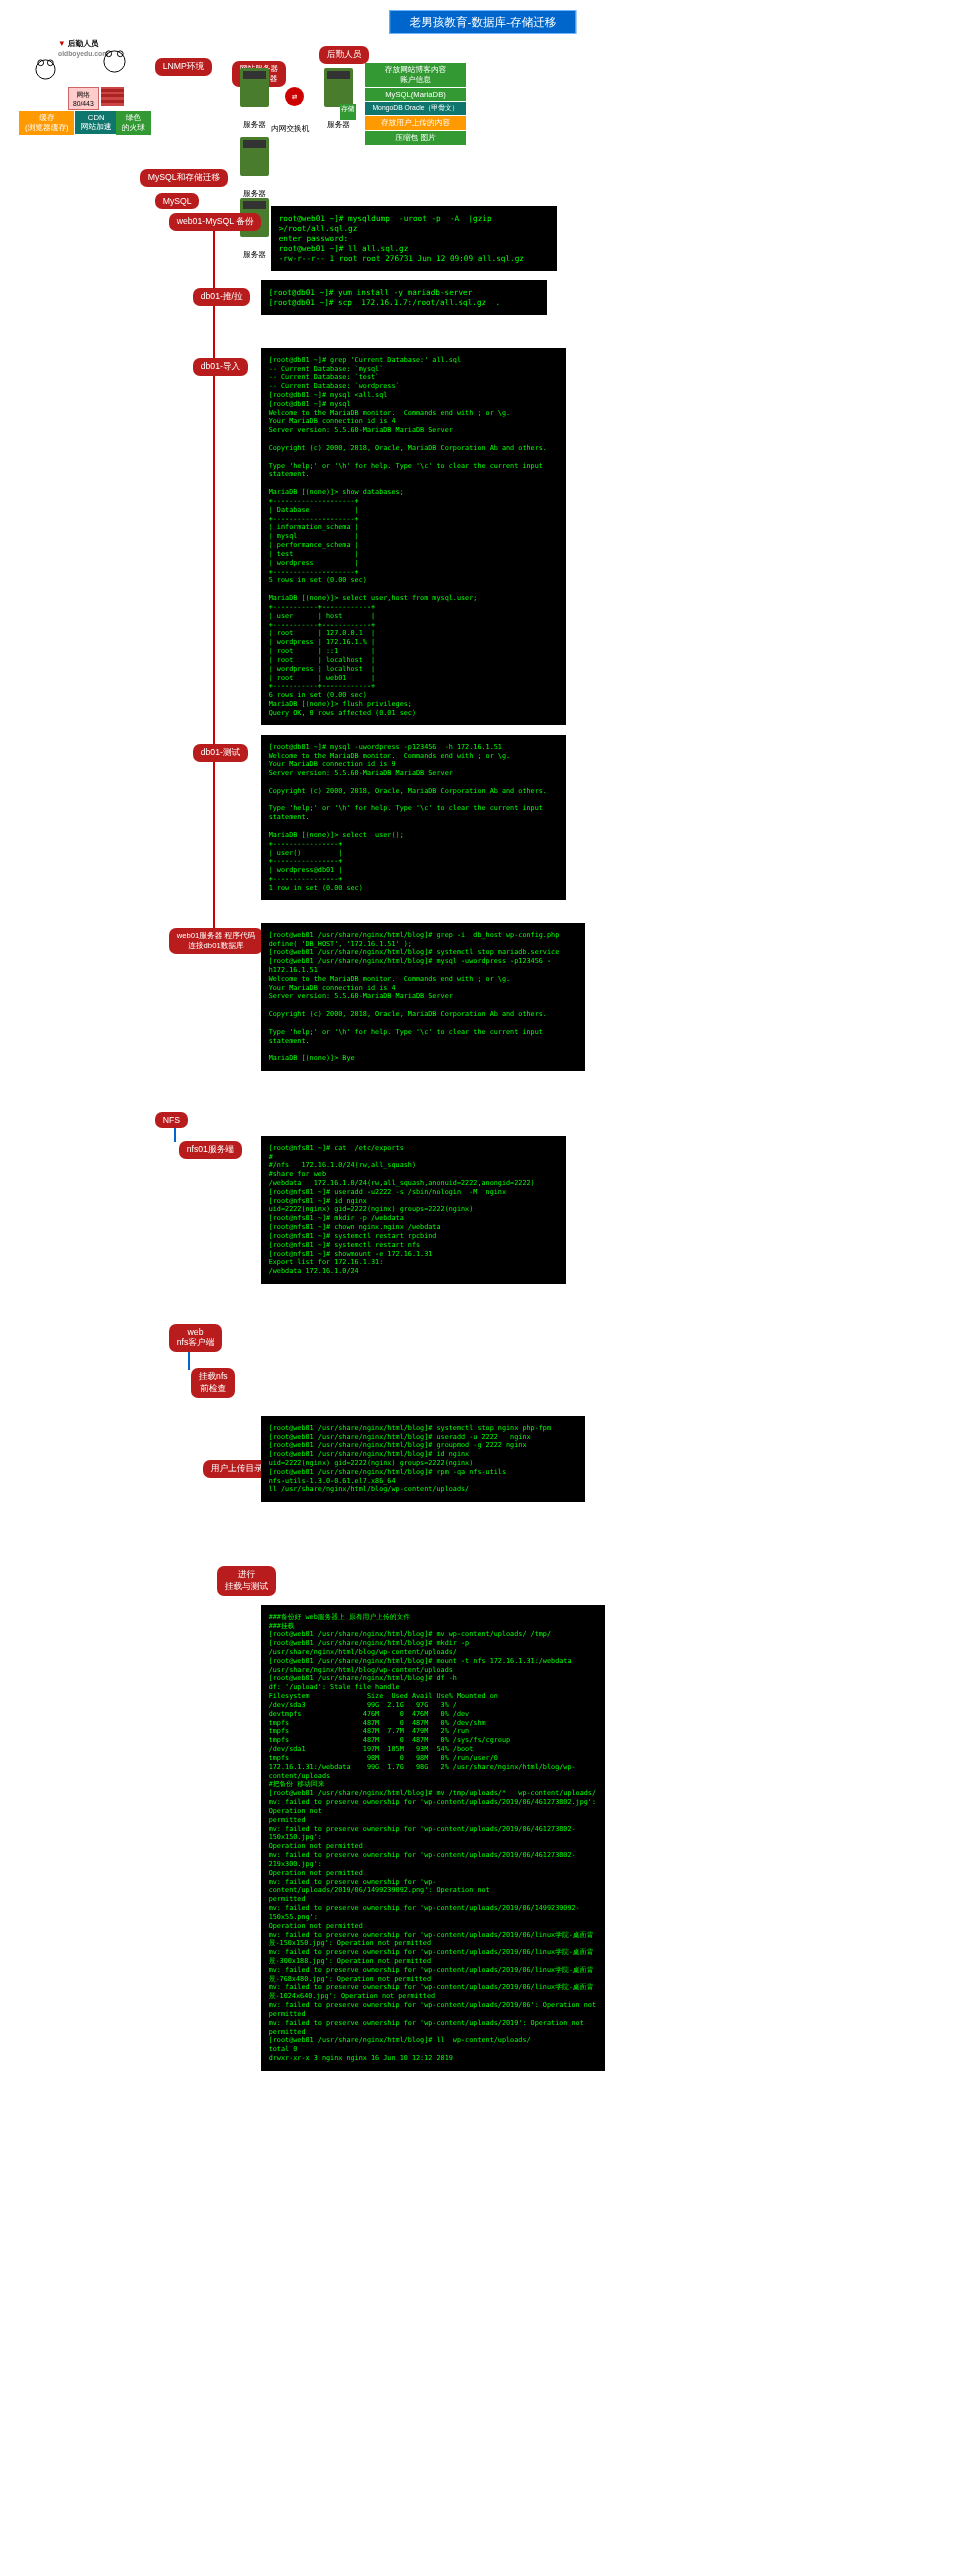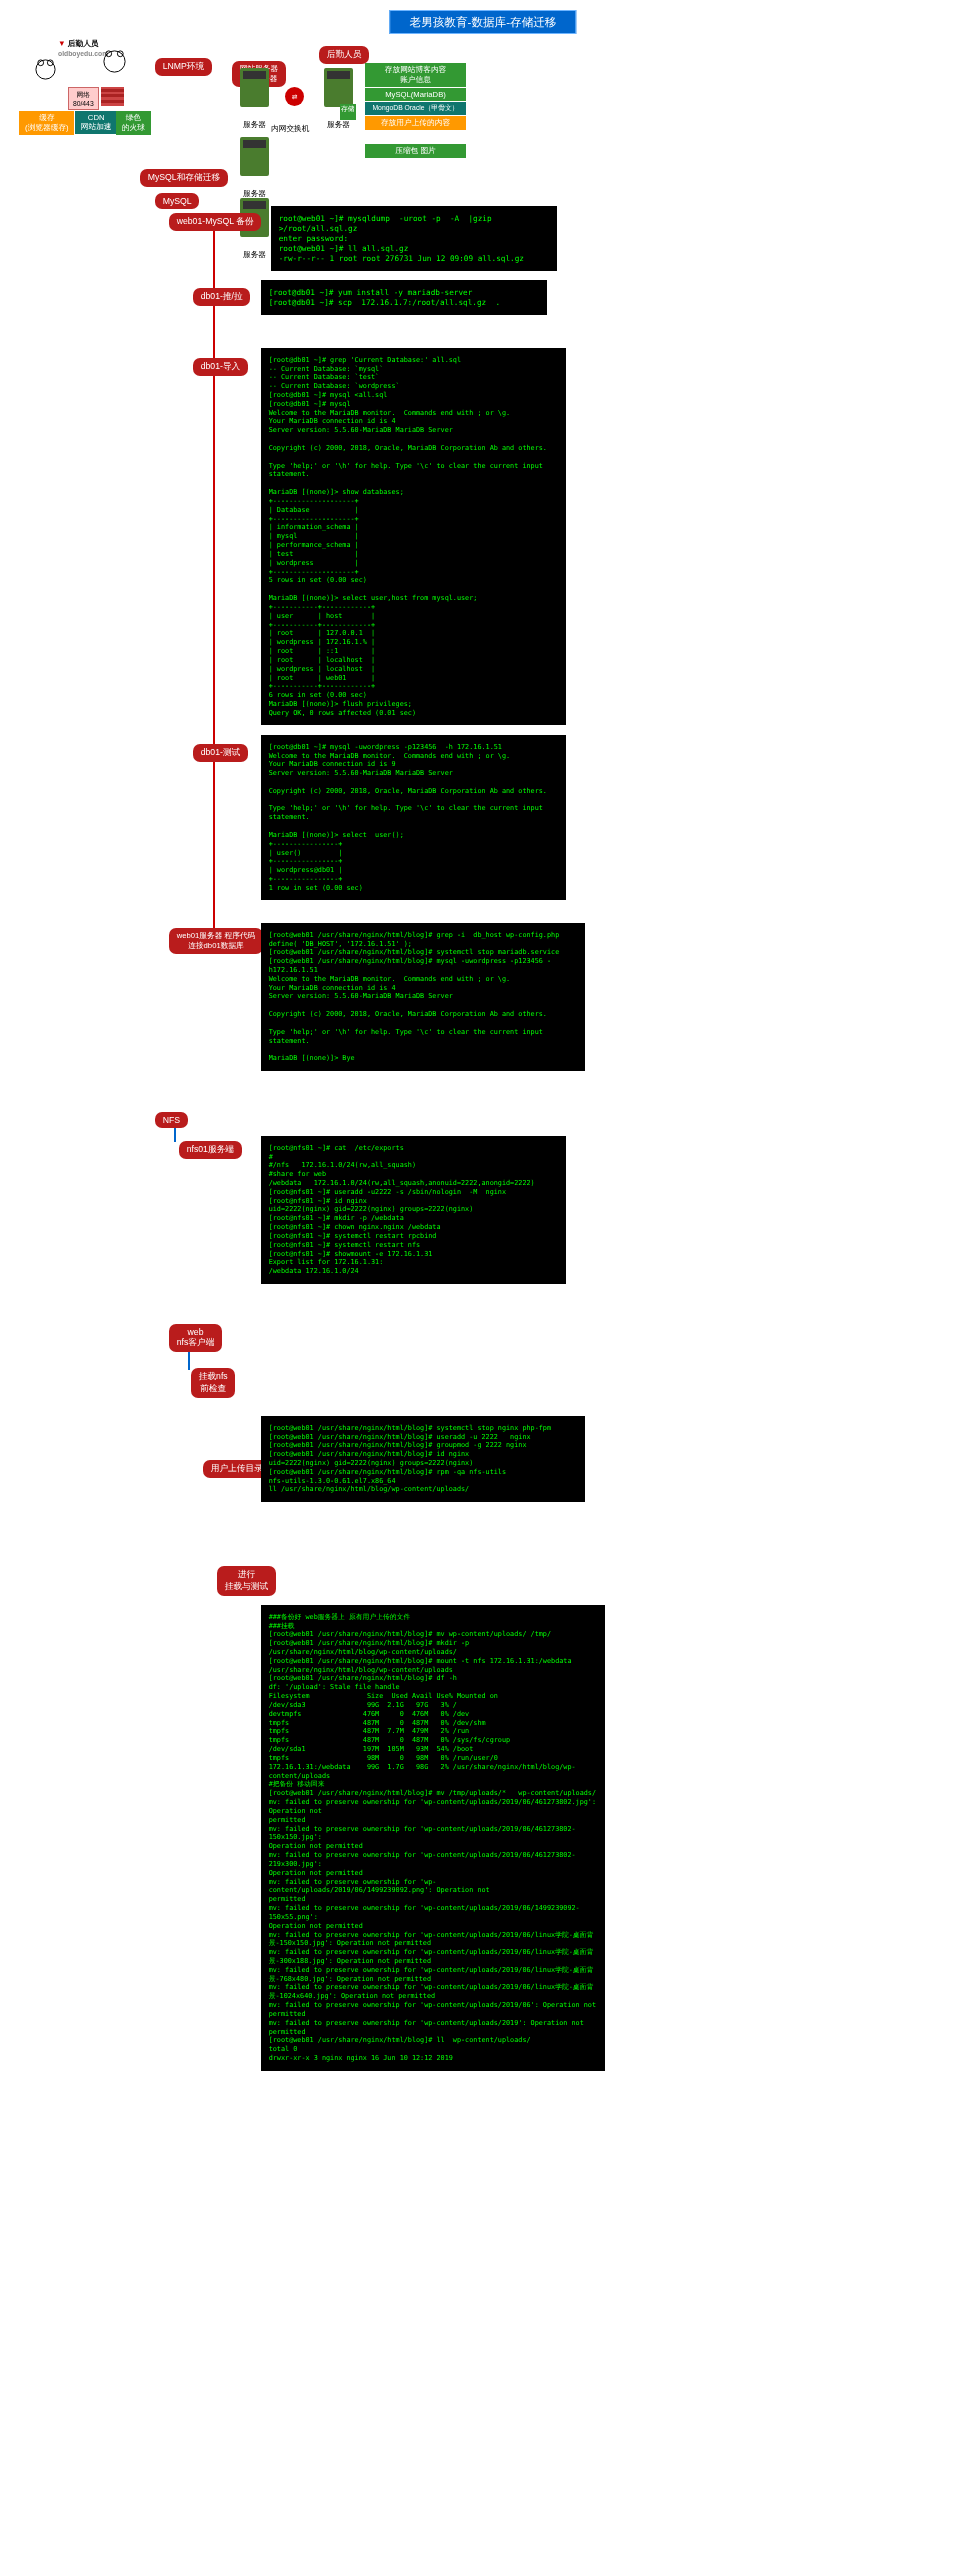--- a/index.html
+++ b/index.html
@@ -47,21 +47,21 @@
 <div class="node" style="top:87px;left:285px;width:19.3px;height:19.3px;background:#c00;border-radius:50%;color:#fff;font-size:6.8px;line-height:19.3px">⇄</div>
 <div class="node" style="top:124px;left:271px;font-size:7.7px">内网交换机</div>
 <div class="node" style="top:104px;left:340px;width:15.5px;height:15.5px;background:#393;font-size:6.8px;color:#fff">存储</div>
 
 <div class="node" style="top:63px;left:365px;width:101px">
   <div class="green-box" style="white-space:pre">存放网站博客内容
 账户信息</div>
   <div class="green-box" style="margin-top:1px">MySQL(MariaDB)</div>
   <div class="red-box" style="margin-top:1px;font-size:6.8px">MongoDB Oracle（甲骨文）</div>
   <div class="orange-box" style="margin-top:1px">存放用户上传的内容</div>
-  <div class="green-box" style="margin-top:14px">压缩包 图片</div>
+  <div class="green-box" style="margin-top:1px">压缩包 图片</div>
 </div>
 
 <div class="node" style="top:58px;left:34px"><svg width="23" height="23" viewBox="0 0 24 24">
       <circle cx="12" cy="12" r="10" fill="none" stroke="#000"></circle>
       <circle cx="7" cy="5" r="3" fill="none" stroke="#000"></circle>
       <circle cx="17" cy="5" r="3" fill="none" stroke="#000"></circle>
     </svg></div>
 <div class="node" style="top:48px;left:101px"><svg width="27" height="27" viewBox="0 0 28 28">
       <circle cx="14" cy="14" r="11" fill="none" stroke="#000"></circle>
       <circle cx="8" cy="6" r="3" fill="none" stroke="#000"></circle>

